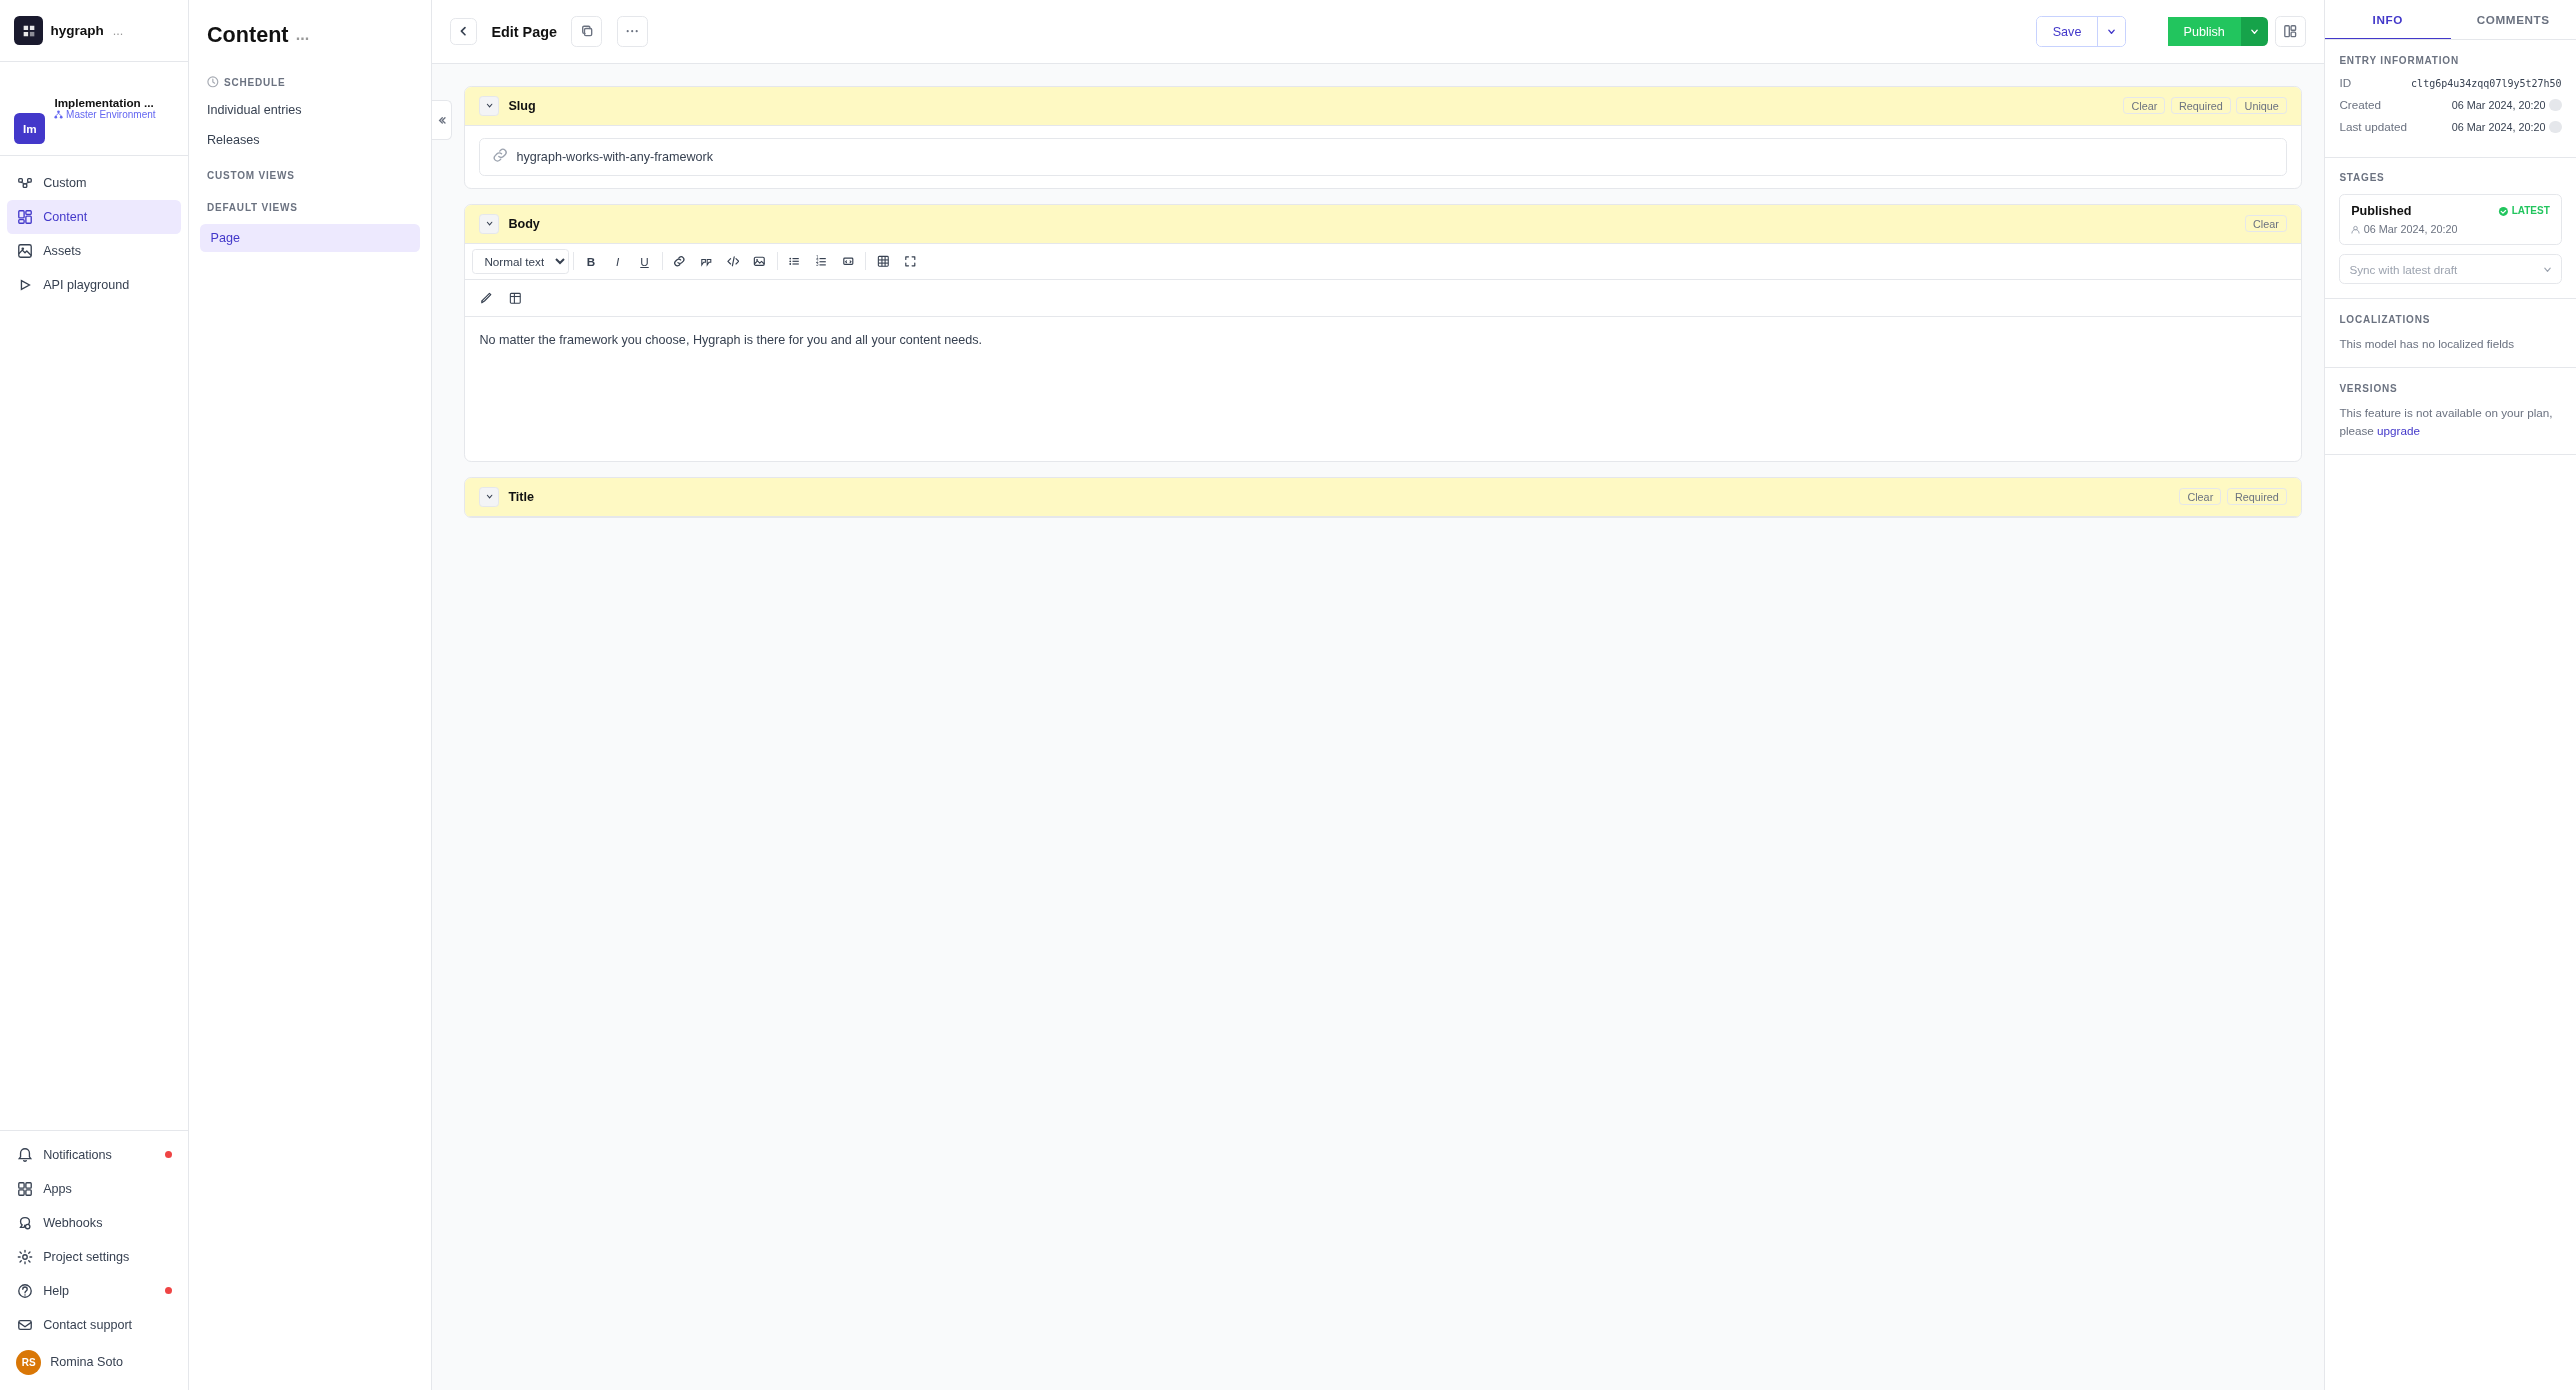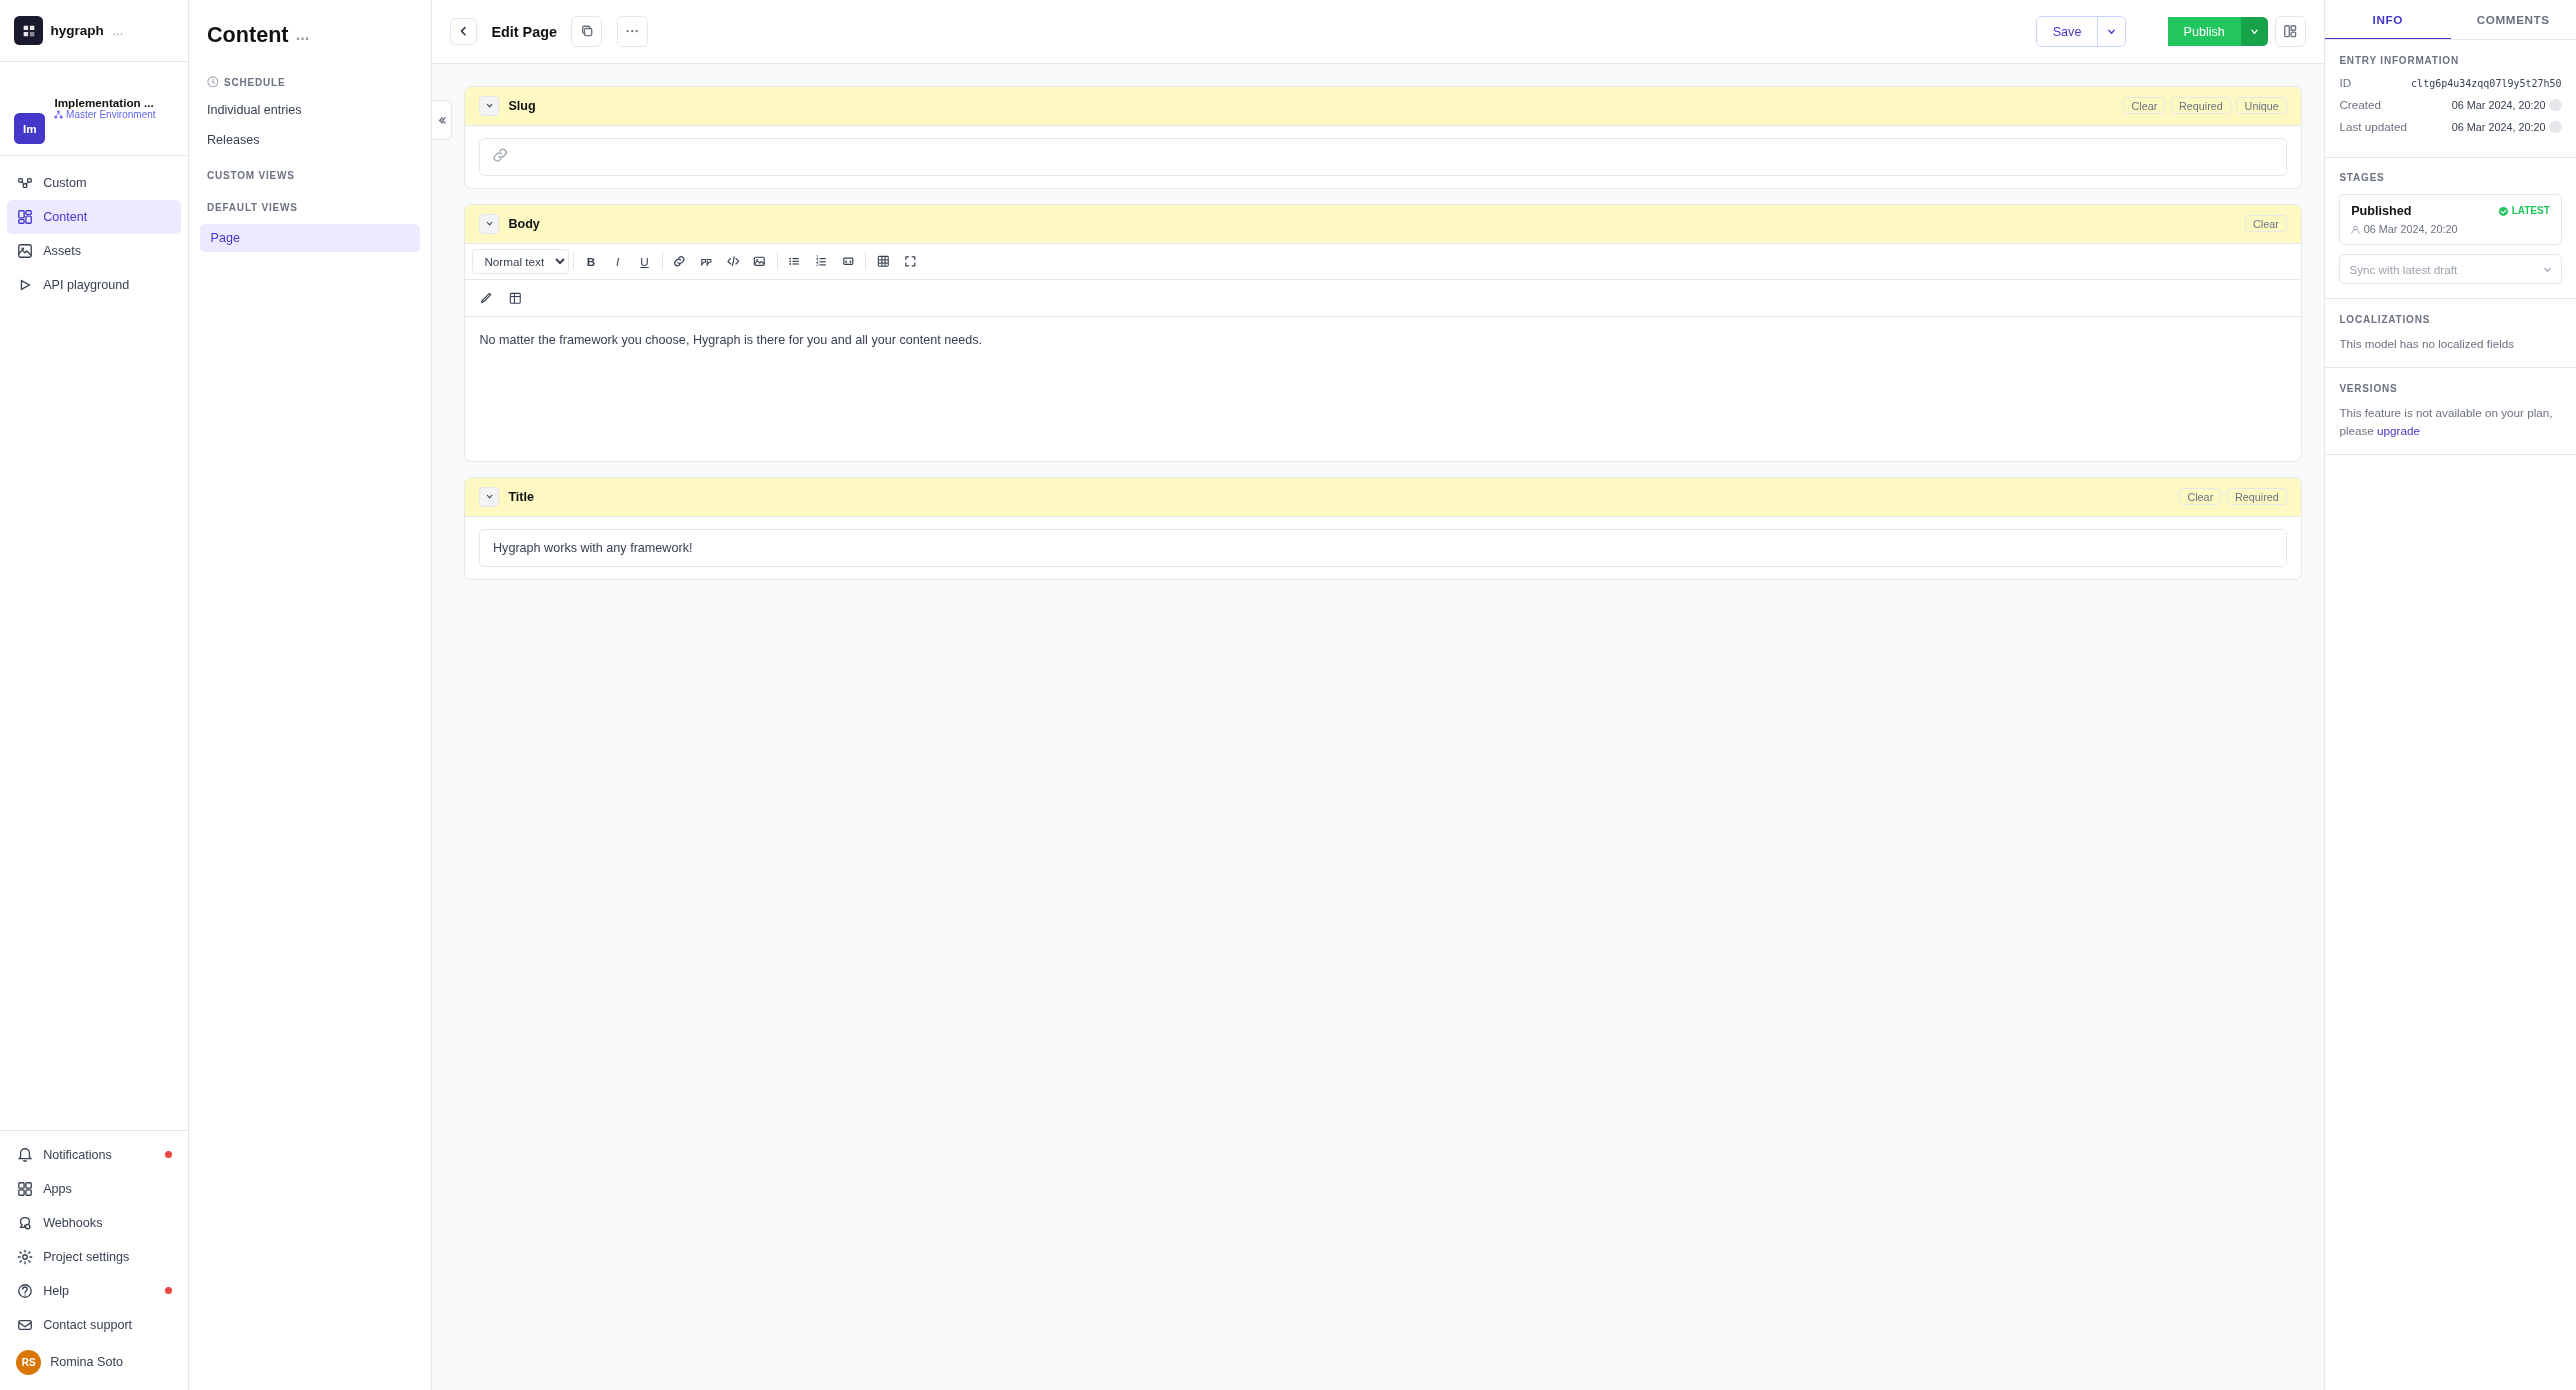--- a/index.html
+++ b/index.html
@@ -834,20 +834,21 @@
           </div>
         </div>
         <div class="field-body">
           <div class="slug-input-wrap">
             <span class="slug-icon">
               <svg width="14.4" height="14.4" viewBox="0 0 16 16" fill="none">
                 <path d="M6.5 9.5a3.5 3.5 0 005 0l2-2a3.5 3.5 0 00-5-5l-1 1" stroke="#9ca3af" stroke-width="1.5" stroke-linecap="round"></path>
                 <path d="M9.5 6.5a3.5 3.5 0 00-5 0l-2 2a3.5 3.5 0 005 5l1-1" stroke="#9ca3af" stroke-width="1.5" stroke-linecap="round"></path>
               </svg>
             </span>
+            <input class="slug-input" type="text" value="hygraph-works-with-any-framework" style="">
           </div>
         </div>
       </div>
 
       <div class="field-block">
         <div class="field-header">
           <div class="field-collapse-btn">
             <svg width="7.2" height="7.2" viewBox="0 0 8 8" fill="none">
               <path d="M1.5 2.5L4 5.5l2.5-3" stroke="#374151" stroke-width="1.2" stroke-linecap="round"></path>
             </svg>
@@ -963,23 +964,20 @@
             <svg width="7.2" height="7.2" viewBox="0 0 8 8" fill="none">
               <path d="M1.5 2.5L4 5.5l2.5-3" stroke="#374151" stroke-width="1.2" stroke-linecap="round"></path>
             </svg>
           </div>
           <span class="field-label">Title</span>
           <div class="field-actions">
             <span class="field-tag">Clear</span>
             <span class="field-tag">Required</span>
           </div>
         </div>
-        <div class="field-body">
-          <input class="title-input" type="text" value="Hygraph works with any framework!" style="">
-        </div>
       </div>
     </div>
   </div>
 </div>
 
 <div class="right-panel">
   <div class="right-panel-tabs">
     <div style="position: absolute; left: -20px; top: 50%; transform: translateY(-50%); width: 20px; height: 40px; background: #fff; border: 0.9px solid #e5e7eb; border-right: none; border-radius: 5.4px 0 0 5.4px; display: flex; align-items: center; justify-content: center; cursor: pointer; z-index: 10;">
       
     </div>

